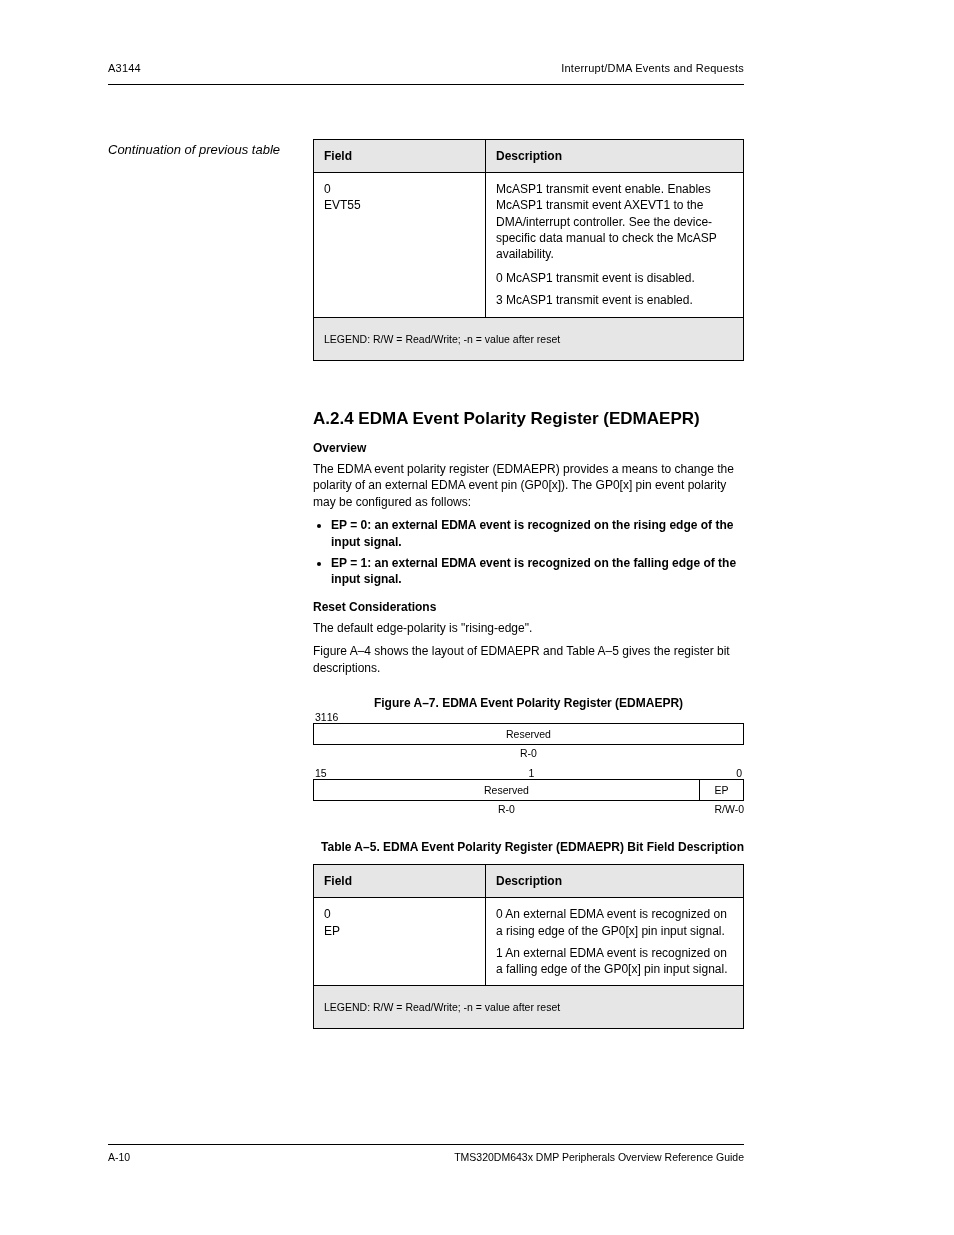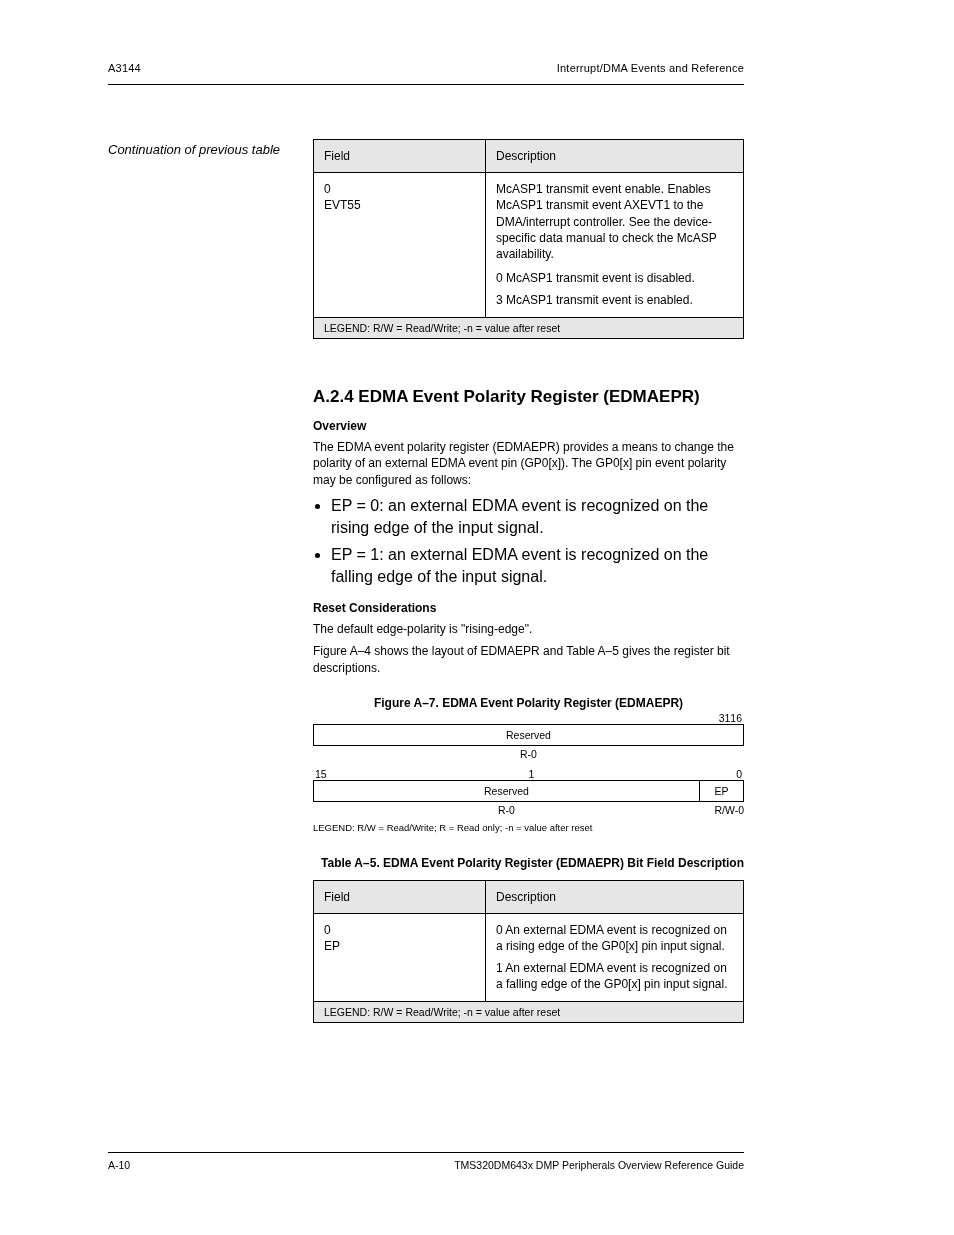--- a/index.html
+++ b/index.html
@@ -41,70 +41,71 @@
     width: 100%;
     font-size: 12px;
   }
   th, td {
     border: 1px solid #000;
     padding: 8px 10px;
     text-align: left;
     vertical-align: top;
     line-height: 1.35;
   }
-  th { background: #e6e6e6; font-weight: 400; }
+  th { background: #e6e6e6; font-weight: 700; }
   col.c1 { width: 40%; }
   col.c2 { width: 60%; }
   .footrow td {
     background: #e6e6e6;
     font-size: 10.5px;
-    padding: 3px 10px;
+    padding: 14px 10px;
   }
   .sect-head {
     font-size: 17px;
     font-weight: 700;
     margin: 40px 0 6px 0;
   }
   .sect-sub {
     font-size: 12px;
     font-weight: 600;
     margin: 12px 0 4px 0;
   }
   p.body {
     font-size: 12px;
     line-height: 1.4;
     margin: 6px 0 0 0;
   }
   ul.body {
-    font-size: 16px;
+    font-size: 12px;
     line-height: 1.4;
     margin: 6px 0 0 0;
     padding-left: 18px;
+    font-weight: bold;
   }
   ul.body li { margin-bottom: 4px; }
   .footer {
     position: absolute;
     left: 108px;
     right: 104px;
-    bottom: 64px;
+    bottom: 72px;
   }
   .footer .hr { margin-bottom: 6px; }
   .footer-row {
     display: flex;
     justify-content: space-between;
     font-size: 10.5px;
   }
 </style>
 </head>
 <body>
 
 <div class="page">
   <div class="header">
     <span>A3144</span>
-    <span>Interrupt/DMA Events and Reference</span>
+    <span>Interrupt/DMA Events and Requests</span>
   </div>
   <div class="hr"></div>
 
   <div class="content">
 
     <div class="row">
       <div class="leftcol">
         <div class="side-label">Continuation of previous table</div>
       </div>
       <div class="rightcol">
@@ -150,41 +151,40 @@
         </ul>
 
         <div class="sect-sub">Reset Considerations</div>
         <p class="body">The default edge-polarity is "rising-edge".</p>
 
         <p class="body">Figure A–4 shows the layout of EDMAEPR and Table A–5 gives the register bit descriptions.</p>
 
         <p class="body" style="text-align:center;margin-top:18px;font-weight:600">Figure A–7.  EDMA Event Polarity Register (EDMAEPR)</p>
 
         <div style="font-size:10.5px;">
-          <div style="display:flex;justify-content:flex-end;padding:0 2px;">
+          <div style="display:flex;justify-content:flex-start;padding:0 2px;">
             <span>31</span>
             <span>16</span>
           </div>
           <div style="border:1px solid #000;text-align:center;padding:4px 0;">Reserved</div>
           <div style="text-align:center;padding:2px 0;">R-0</div>
 
           <div style="display:flex;justify-content:space-between;padding:0 2px;margin-top:6px;">
             <span>15</span>
             <span style="width:36px;text-align:center">1</span>
             <span>0</span>
           </div>
           <div style="display:flex;">
             <div style="flex:1;border:1px solid #000;text-align:center;padding:4px 0;">Reserved</div>
             <div style="width:44px;border:1px solid #000;border-left:none;text-align:center;padding:4px 0;">EP</div>
           </div>
           <div style="display:flex;">
             <div style="flex:1;text-align:center;padding:2px 0;">R-0</div>
             <div style="width:44px;text-align:right;padding:2px 0;">R/W-0</div>
           </div>
-          <div style="font-size:9.5px;margin-top:4px;">LEGEND: R/W = Read/Write; R = Read only; -n = value after reset</div>
         </div>
 
         <p class="body" style="text-align:right;margin-top:22px;font-weight:600">Table A–5.  EDMA Event Polarity Register (EDMAEPR) Bit Field Description</p>
       </div>
     </div>
 
     <div class="row">
       <div class="leftcol"></div>
       <div class="rightcol">
         <table>

